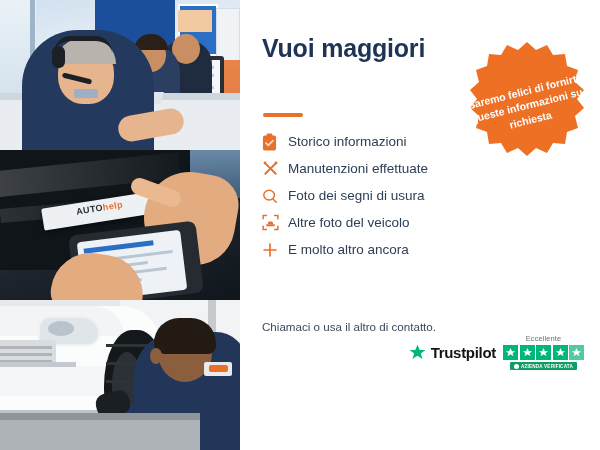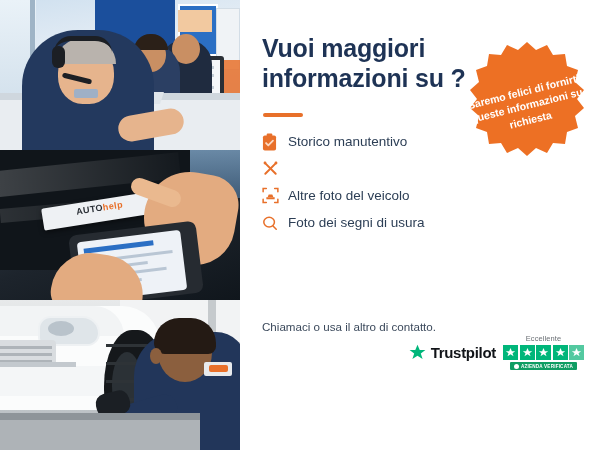--- a/index.html
+++ b/index.html
@@ -252,21 +252,20 @@
       <div class="lift"></div>
         <div class="liftTop"></div>
     </div>
 
   </div>
 
   <div class="panel">
 
     <div class="heading">
       <div>Vuoi maggiori</div>
-      <div>informazioni su ?</div>
     </div>
     <div class="rule"></div>
 
     <div class="badge-wrap">
       <svg width="118" height="118" viewBox="0 0 118 118">
         <path fill="#ed7024" d="M59 2 L68 10 L79 5 L85 15 L97 14 L99 26 L110 30 L107 42 L116 50 L109 59 L116 68
           L107 76 L110 88 L99 92 L97 104 L85 103 L79 113 L68 108 L59 116 L50 108 L39 113 L33 103 L21 104 L19 92
           L8 88 L11 76 L2 68 L9 59 L2 50 L11 42 L8 30 L19 26 L21 14 L33 15 L39 5 L50 10 Z"></path>
       </svg>
       <svg class="badge-ico" viewBox="0 0 24 24" fill="none" stroke="#ffffff" stroke-width="2" stroke-linecap="round">
@@ -280,58 +279,68 @@
     <div class="list">
 
       <div class="item">
         <span class="ico">
           <svg width="15" height="18" viewBox="0 0 16 19">
             <rect x="1" y="2.5" width="14" height="16" rx="2" fill="#e8702a"></rect>
             <rect x="5" y="0.5" width="6" height="3.6" rx="1" fill="#e8702a"></rect>
             <path d="M4.3 10.6 l2.4 2.6 l5-5.2" stroke="#fbd9c2" stroke-width="1.9" fill="none" stroke-linecap="round" stroke-linejoin="round"></path>
           </svg>
         </span>
-        <span class="lbl">Storico manutentivo</span>
+        <span class="lbl">Storico informazioni</span>
       </div>
 
       <div class="item">
         <span class="ico">
           <svg width="17" height="17" viewBox="0 0 18 18" stroke="#e8702a" stroke-width="2.1" fill="none" stroke-linecap="round">
             <path d="M3 3 L14.5 14.5"></path>
             <path d="M15 3 L3.5 14.5"></path>
             <circle cx="3.2" cy="3.2" r="1.5" fill="#e8702a" stroke="none"></circle>
             <circle cx="14.8" cy="3.2" r="1.5" fill="#e8702a" stroke="none"></circle>
           </svg>
         </span>
+        <span class="lbl">Manutenzioni effettuate</span>
+      </div>
+
+      <div class="item">
+        <span class="ico">
+          <svg width="16" height="16" viewBox="0 0 18 18" stroke="#e8702a" stroke-width="1.7" fill="none">
+            <ellipse cx="8" cy="8" rx="6" ry="5.4"></ellipse>
+            <path d="M12.4 12.4 L16 16" stroke-linecap="round"></path>
+          </svg>
+        </span>
+        <span class="lbl">Foto dei segni di usura</span>
       </div>
 
       <div class="item">
         <span class="ico">
           <svg width="17" height="17" viewBox="0 0 18 18" stroke="#e8702a" stroke-width="1.6" fill="none" stroke-linecap="round">
             <path d="M1.2 5 V1.6 H4.6"></path>
               <path d="M13.4 1.6 H16.8 V5"></path>
             <path d="M16.8 13 V16.4 H13.4"></path>
               <path d="M4.6 16.4 H1.2 V13"></path>
             <path d="M4.6 10.8 h8.8 v2.2 h-8.8 z" fill="#e8702a" stroke="none"></path>
             <path d="M6 10.6 l1.1-2.6 h3.8 l1.1 2.6" fill="#e8702a" stroke="none"></path>
           </svg>
         </span>
         <span class="lbl">Altre foto del veicolo</span>
       </div>
 
       <div class="item">
         <span class="ico">
-          <svg width="16" height="16" viewBox="0 0 18 18" stroke="#e8702a" stroke-width="1.7" fill="none">
-            <ellipse cx="8" cy="8" rx="6" ry="5.4"></ellipse>
-            <path d="M12.4 12.4 L16 16" stroke-linecap="round"></path>
-          </svg>
-        </span>
-        <span class="lbl">Foto dei segni di usura</span>
-      </div>
-
+          <svg width="16" height="16" viewBox="0 0 18 18" stroke="#e8702a" stroke-width="1.9" stroke-linecap="round">
+            <path d="M9 2.4 V15.6"></path>
+              <path d="M2.4 9 H15.6"></path>
+          </svg>
+        </span>
+        <span class="lbl">E molto altro ancora</span>
+      </div>
 
     </div>
 
     <div class="sub">
       <div>Chiamaci o usa il altro di contatto.</div>
     </div>
 
     <div class="tp">
       <div class="tp-name">
         <svg width="17" height="17" viewBox="0 0 20 20">

